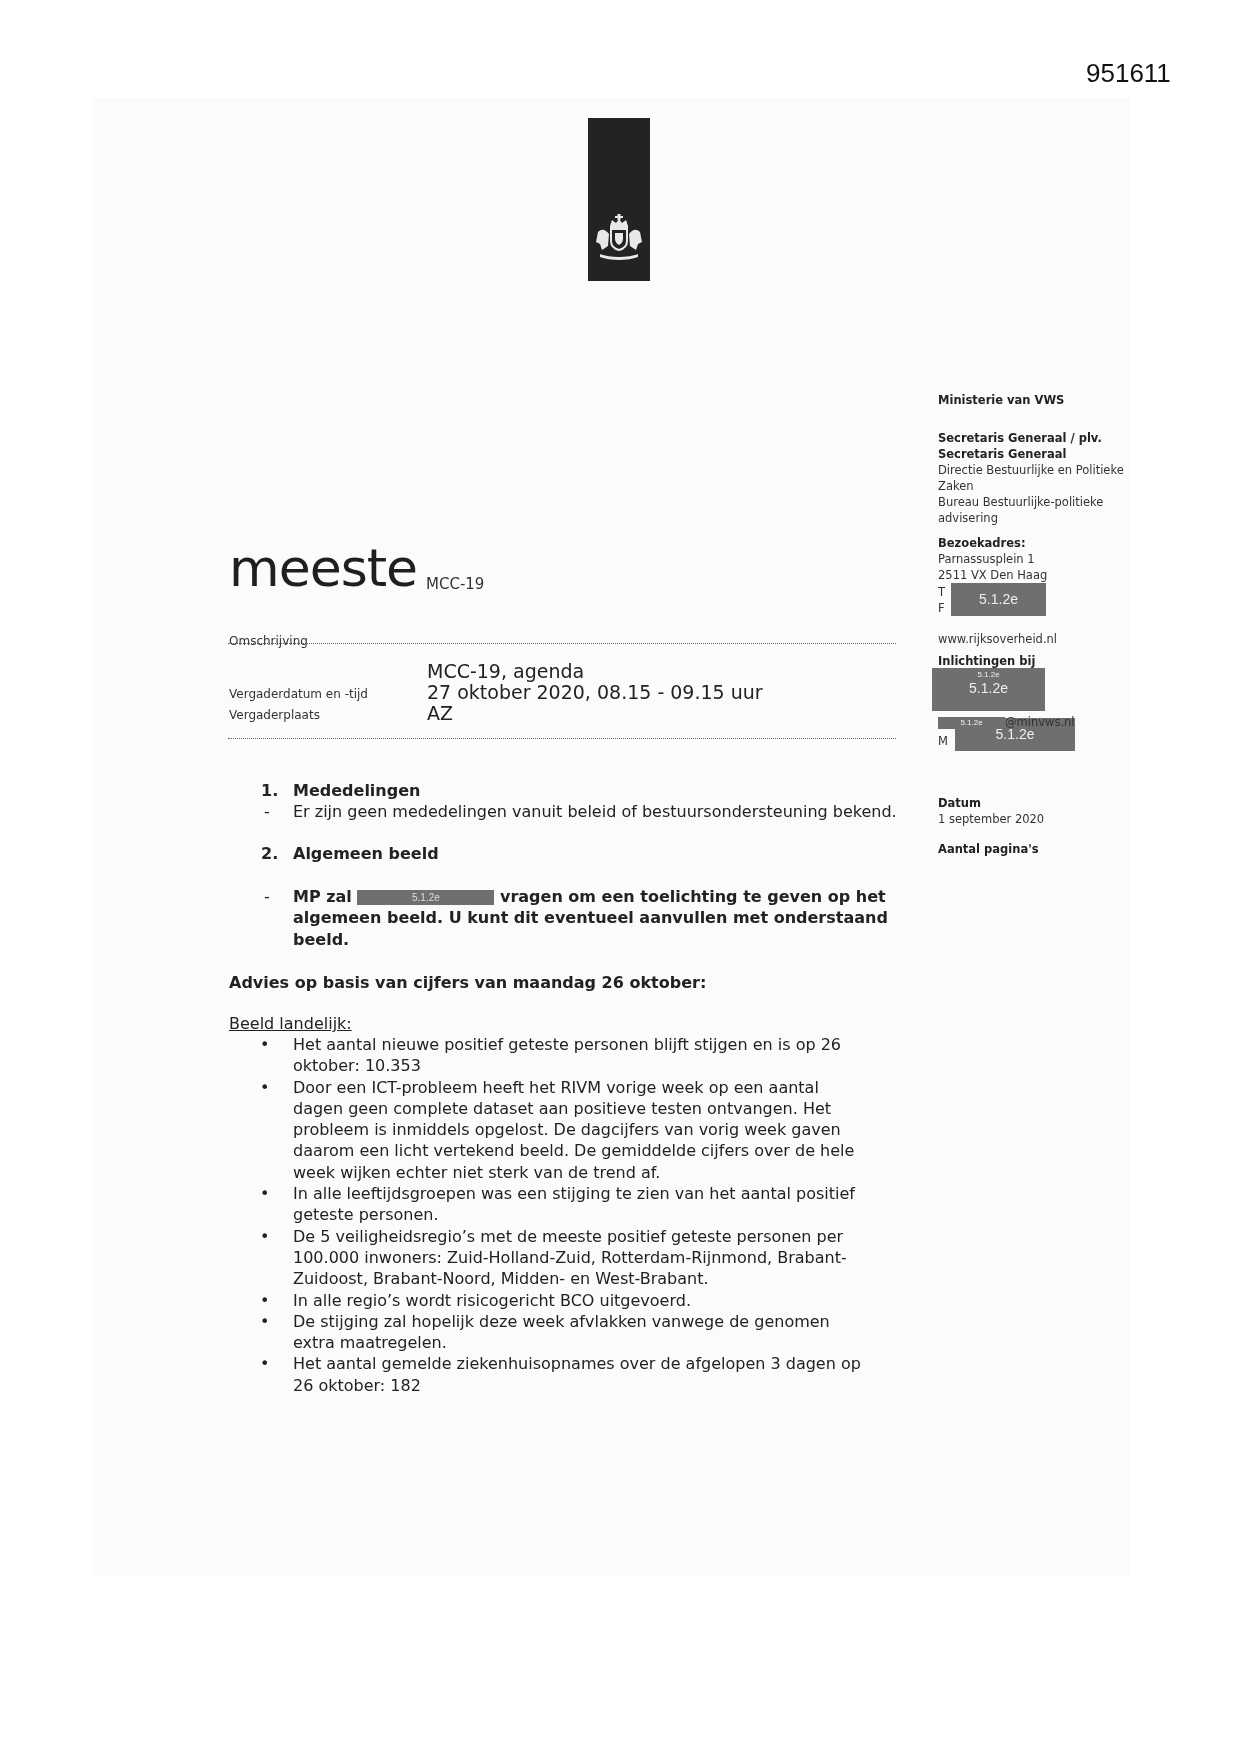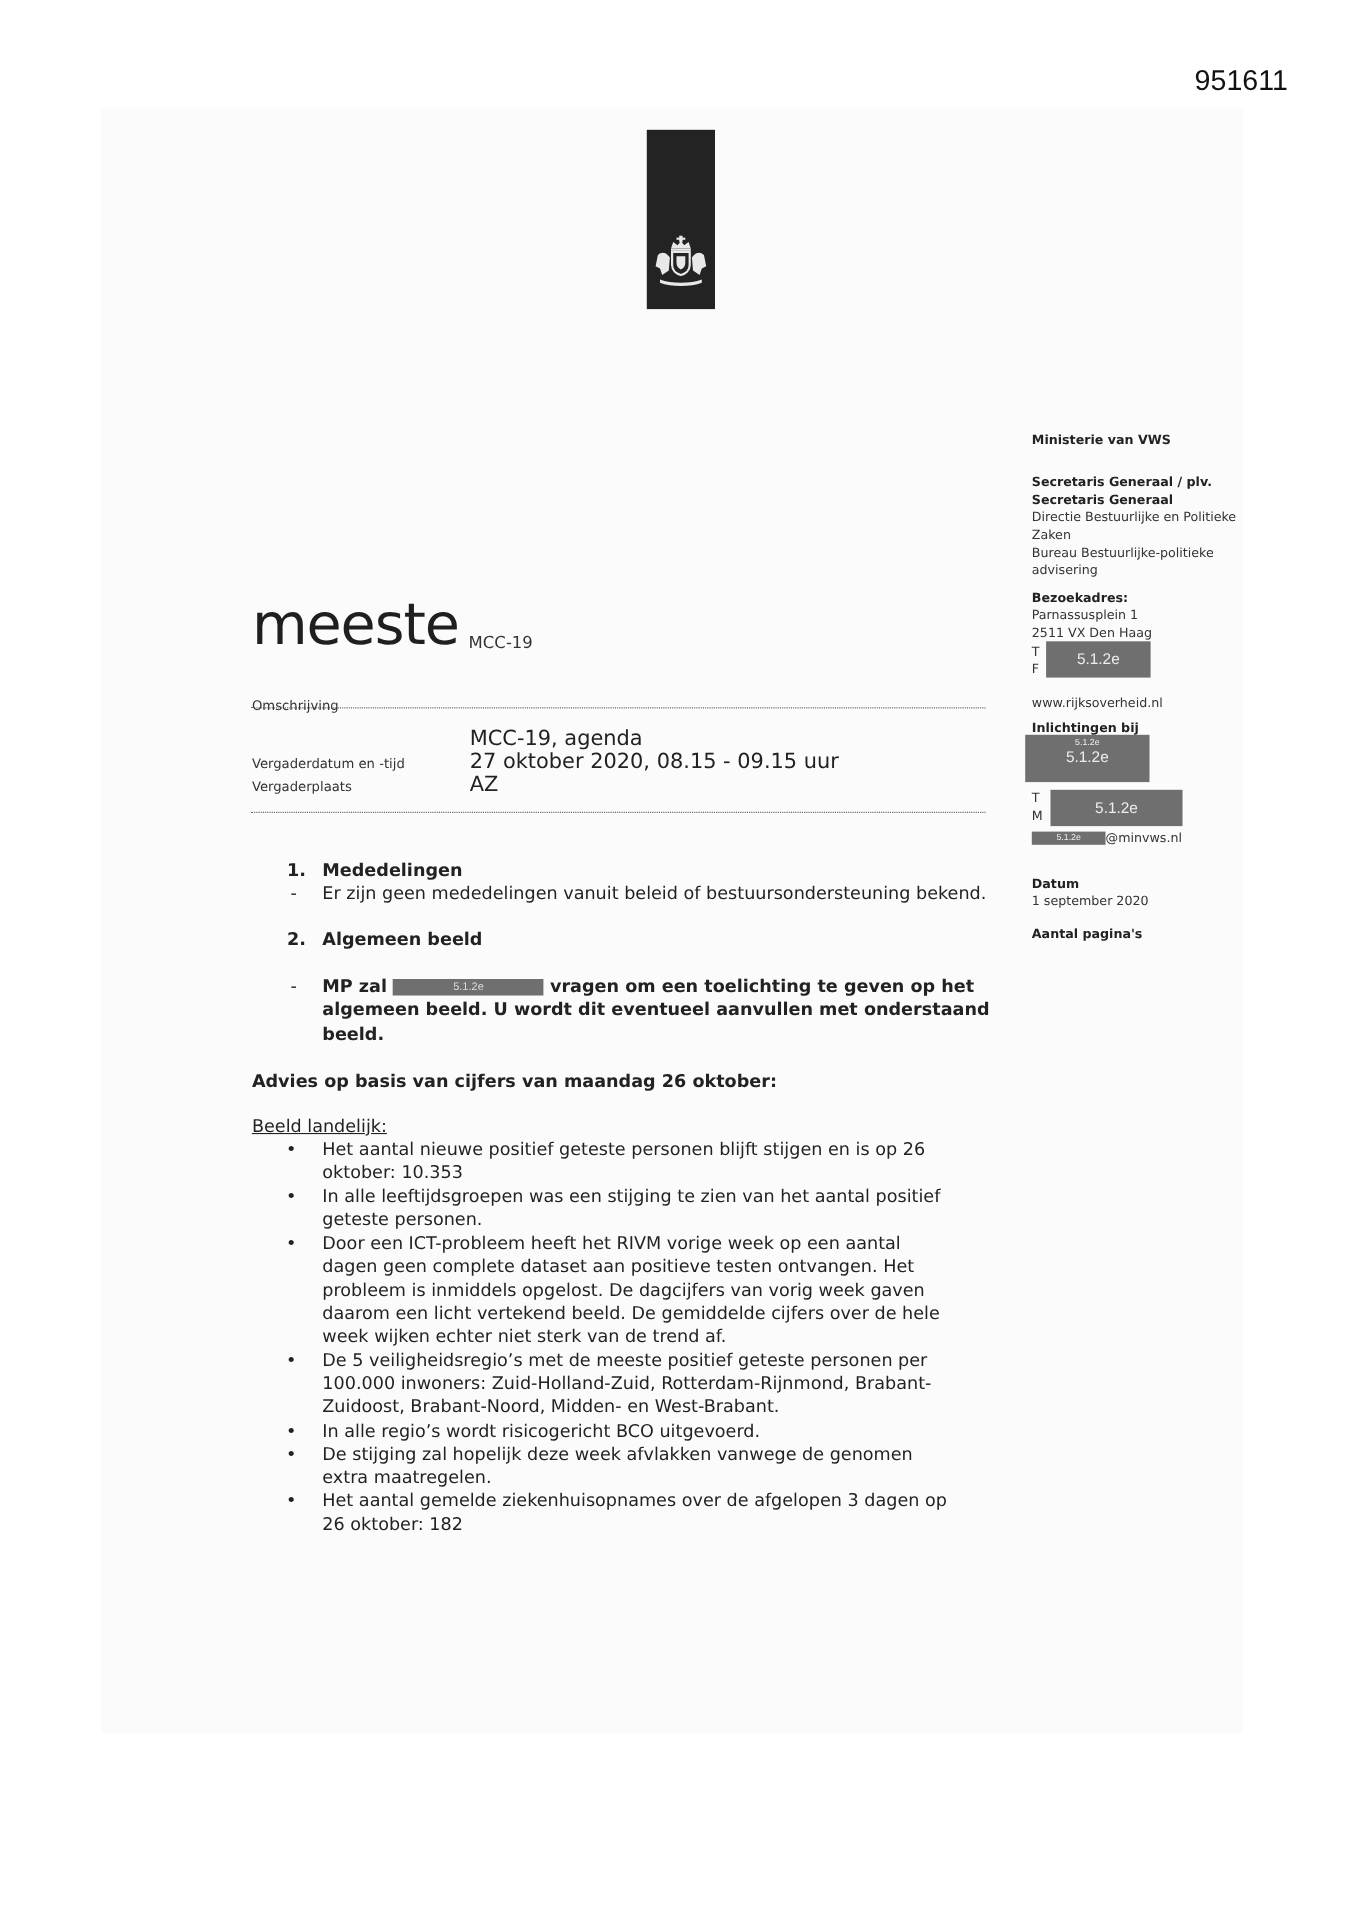--- a/index.html
+++ b/index.html
@@ -110,21 +110,21 @@
     <div style="font-size:14px; line-height:16px;">5.1.2e</div>
   </div>
 </div>
 <div class="side" style="top:717px; width:20px;">
   <div>T</div>
   <div>M</div>
 </div>
 <div class="side" style="top:718px; left:955px; width:auto;">
   <span class="red" style="width:120px; height:33px; line-height:33px; font-size:14px;">5.1.2e</span>
 </div>
-<div class="side" style="top:753px; left:938px; width:220px;">
+<div class="side" style="top:714px; left:938px; width:220px;">
   <span class="red" style="width:67px; height:12px; line-height:12px; font-size:8px; vertical-align:middle;">5.1.2e</span><span>@minvws.nl</span>
 </div>
 <div class="side" style="top:795px;">
   <div><b>Datum</b></div>
   <div>1 september 2020</div>
 </div>
 <div class="side" style="top:841px;">
   <b>Aantal pagina's</b>
 </div>
 
@@ -150,31 +150,31 @@
 </div>
 
 <div class="body item" style="top:843px;">
   <span class="num" style="top:0;">2.</span>
   <span class="txt h" style="top:0;">Algemeen beeld</span>
   <span class="dash" style="top:43px;">-</span>
   <div class="txt h" style="top:43px;">
     <span>MP zal</span>
     <span class="redact" style="width:137px; height:15px; line-height:15px;">5.1.2e</span>
     <span>vragen om een toelichting te geven op het</span><br>
-    <span>algemeen beeld. U wordt dit eventueel aanvullen met onderstaand</span><br>
+    <span>algemeen beeld. U kunt dit eventueel aanvullen met onderstaand</span><br>
     <span>beeld.</span>
   </div>
 </div>
 
 <div class="body h" style="top:972px;">Advies op basis van cijfers van maandag 26 oktober:</div>
 <div class="body" style="top:1013px; text-decoration:underline;">Beeld landelijk:</div>
 
 <div class="body" style="top:1034px; left:229px;">
   <ul class="bullets">
     <li>Het aantal nieuwe positief geteste personen blijft stijgen en is op 26 oktober: 10.353</li>
+    <li>Door een ICT-probleem heeft het RIVM vorige week op een aantal dagen geen complete dataset aan positieve testen ontvangen. Het probleem is inmiddels opgelost. De dagcijfers van vorig week gaven daarom een licht vertekend beeld. De gemiddelde cijfers over de hele week wijken echter niet sterk van de trend af.</li>
     <li>In alle leeftijdsgroepen was een stijging te zien van het aantal positief geteste personen.</li>
-    <li>Door een ICT-probleem heeft het RIVM vorige week op een aantal dagen geen complete dataset aan positieve testen ontvangen. Het probleem is inmiddels opgelost. De dagcijfers van vorig week gaven daarom een licht vertekend beeld. De gemiddelde cijfers over de hele week wijken echter niet sterk van de trend af.</li>
     <li>De 5 veiligheidsregio’s met de meeste positief geteste personen per 100.000 inwoners: Zuid-Holland-Zuid, Rotterdam-Rijnmond, Brabant-Zuidoost, Brabant-Noord, Midden- en West-Brabant.</li>
     <li>In alle regio’s wordt risicogericht BCO uitgevoerd.</li>
     <li>De stijging zal hopelijk deze week afvlakken vanwege de genomen extra maatregelen.</li>
     <li>Het aantal gemelde ziekenhuisopnames over de afgelopen 3 dagen op 26 oktober: 182</li>
   </ul>
 </div>
 
 </body></html>

